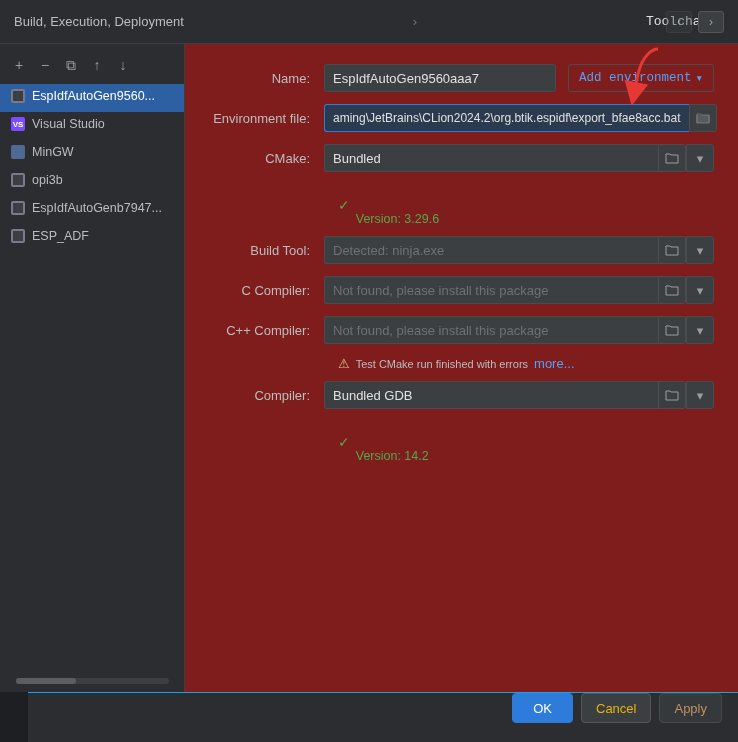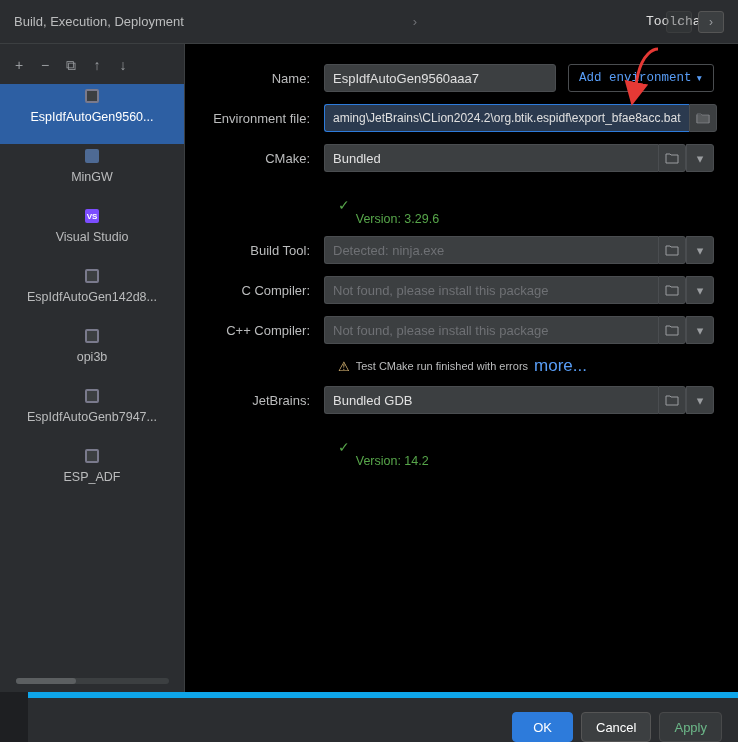--- a/index.html
+++ b/index.html
@@ -91,28 +91,27 @@
       cursor: pointer;
       display: flex;
       align-items: center;
       justify-content: center;
       font-size: 14px;
       border-radius: 3px;
     }
     .sidebar-item {
       display: flex;
       align-items: center;
-      padding: 4px 10px 20px 10px;
+      padding: 4px 10px 8px 10px;
       cursor: pointer;
       gap: 6px;
       font-size: 12.5px;
       color: #bbbcbd;
       white-space: nowrap;
       overflow: hidden;
-      flex-direction: column;
     }
     .sidebar-item.selected {
       background: #2d5fa3;
       color: #ffffff;
     }
     .item-icon {
       width: 16px;
       height: 16px;
       flex-shrink: 0;
       display: flex;
@@ -156,21 +155,21 @@
     .scrollbar-thumb {
       width: 60px;
       height: 6px;
       background: #5c5f61;
       border-radius: 3px;
     }
 
     
     .content {
       flex: 1;
-      background: #000000;
+      background: #7f1d1d;
       padding: 20px 24px;
       overflow: auto;
     }
 
     
     .form-row {
       display: flex;
       align-items: center;
       margin-bottom: 12px;
     }
@@ -280,32 +279,32 @@
     .status-warning {
       color: #e5c07b;
       font-size: 13px;
     }
     .status-warning-text {
       color: #bbbcbd;
       font-size: 11px;
     }
     .status-link {
       color: #589df6;
-      font-size: 17px;
+      font-size: 13px;
       cursor: pointer;
       text-decoration: none;
     }
 
     
     .bottom-bar {
       height: 50px;
       background: #2b2d30;
-      border-top: 6px solid #0ea5e9;
-      display: flex;
-      align-items: flex-end;
+      border-top: 1px solid #0ea5e9;
+      display: flex;
+      align-items: flex-start;
       justify-content: flex-end;
       padding: 0 16px;
       gap: 8px;
       margin-left: 28px;
     }
     .btn-ok {
       height: 30px;
       padding: 0 20px;
       background: #2d7bdb;
       border: 1px solid #2d7bdb;
@@ -313,31 +312,31 @@
       color: #ffffff;
       font-size: 13px;
       cursor: pointer;
     }
     .btn-cancel {
       height: 30px;
       padding: 0 14px;
       background: #3c3f41;
       border: 1px solid #555;
       border-radius: 4px;
-      color: #ffffff;
+      color: #eab308;
       font-size: 13px;
       cursor: pointer;
     }
     .btn-apply {
       height: 30px;
       padding: 0 14px;
       background: #3c3f41;
       border: 1px solid #555;
       border-radius: 4px;
-      color: #86efac;
+      color: #fdba74;
       font-size: 13px;
       cursor: default;
       opacity: 0.7;
     }
   </style>
 </head>
 <body>
 
 <div class="title-bar">
   <span class="title-bar-text">Build, Execution, Deployment</span>
@@ -386,35 +385,29 @@
     </div>
 
     <div class="sidebar-item selected">
       <span class="item-icon">
         <span class="icon-toolchain"></span>
       </span>
       <span>EspIdfAutoGen9560...</span>
     </div>
     <div class="sidebar-item">
       <span class="item-icon">
+        <span class="icon-vs">VS</span>
+      </span>
+      <span>Visual Studio</span>
+    </div>
+    <div class="sidebar-item">
+      <span class="item-icon">
         <span class="icon-mingw"></span>
       </span>
       <span>MinGW</span>
-    </div>
-    <div class="sidebar-item">
-      <span class="item-icon">
-        <span class="icon-vs">VS</span>
-      </span>
-      <span>Visual Studio</span>
-    </div>
-    <div class="sidebar-item">
-      <span class="item-icon">
-        <span class="icon-toolchain"></span>
-      </span>
-      <span>EspIdfAutoGen142d8...</span>
     </div>
     <div class="sidebar-item">
       <span class="item-icon">
         <span class="icon-toolchain"></span>
       </span>
       <span>opi3b</span>
     </div>
     <div class="sidebar-item">
       <span class="item-icon">
         <span class="icon-toolchain"></span>
@@ -528,21 +521,21 @@
       </div>
     </div>
 
     <div class="status-row">
       <span class="status-warning">⚠</span>
       <span class="status-warning-text">Test CMake run finished with errors</span>
       <a class="status-link" href="#">more...</a>
     </div>
 
     <div class="form-row">
-      <span class="form-label">JetBrains:</span>
+      <span class="form-label">Compiler:</span>
       <div class="form-field">
         <div class="select-with-btns">
           <div class="select-field">Bundled GDB</div>
           <div class="folder-btn">
             <svg width="14" height="12" viewBox="0 0 14 12" fill="none">
               <path d="M1 2h4l1 1h7v8H1z" stroke="#9a9da0" stroke-width="1" fill="none"></path>
             </svg>
           </div>
           <div class="dropdown-btn">▾</div>
         </div>

